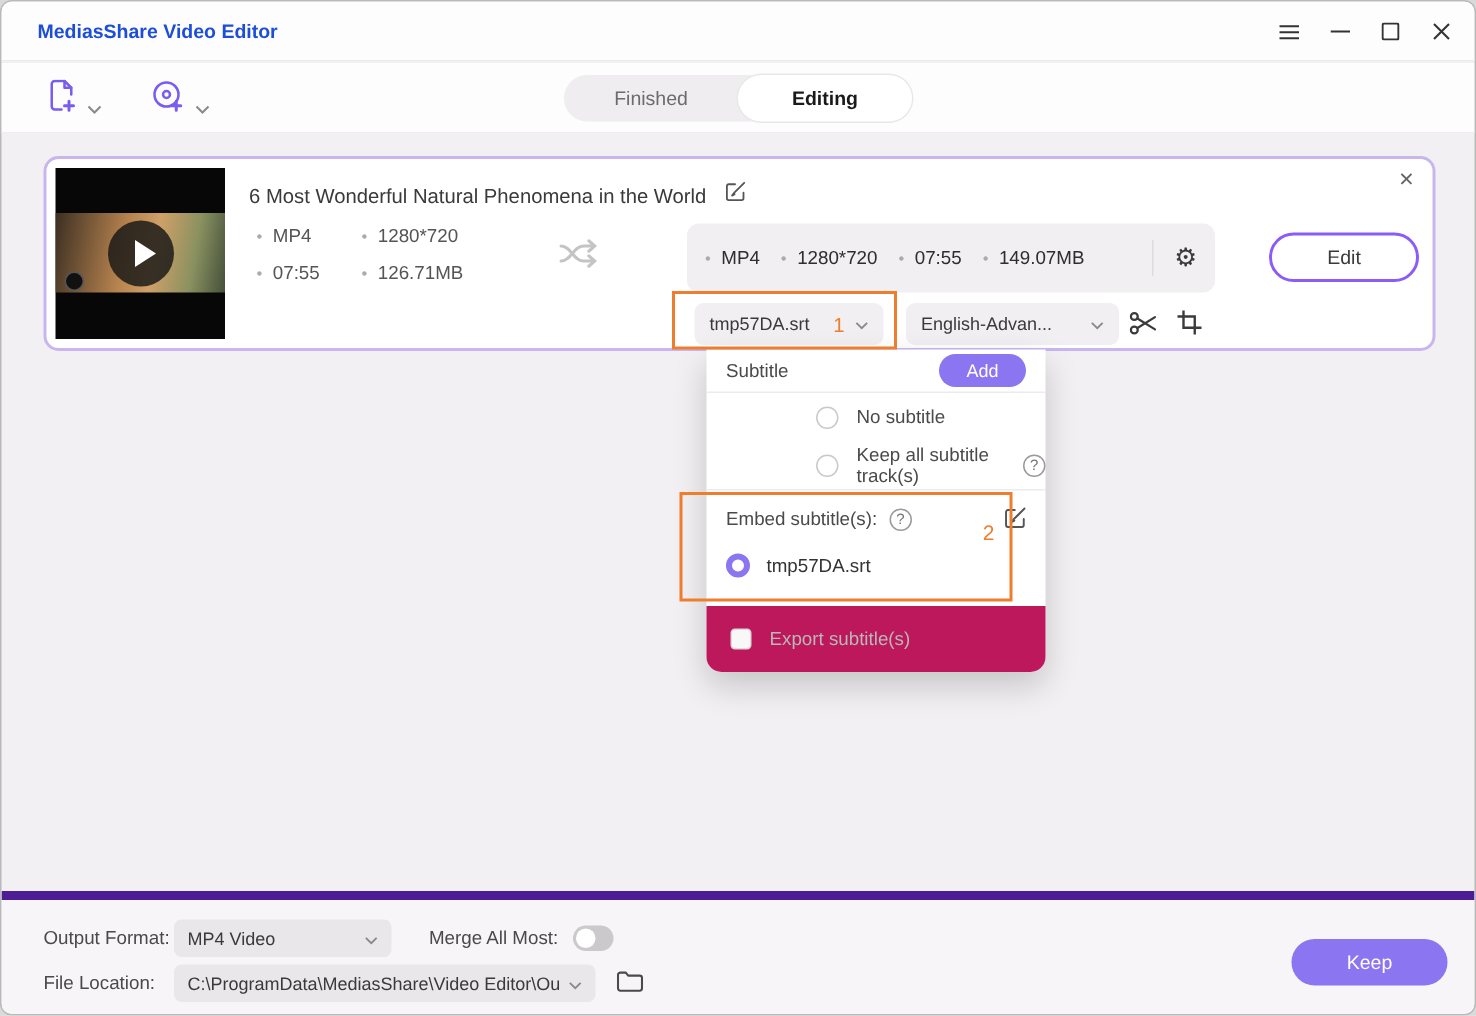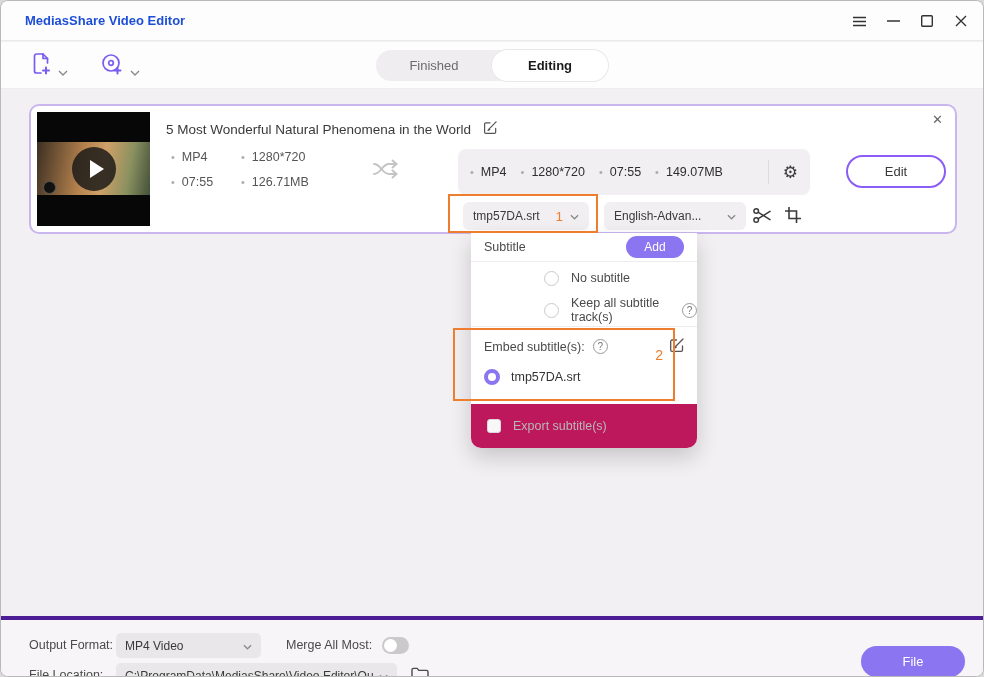--- a/index.html
+++ b/index.html
@@ -80,33 +80,33 @@
              color:#fff; font-size:12px; display:flex; align-items:center; justify-content:center; cursor:pointer; }
   .opt-row { height:32px; display:flex; align-items:center; padding-left:30px; font-size:12.5px; color:#4a4a4a; cursor:pointer;margin-left:43px; }
   .radio { width:15px; height:15px; border-radius:50%; border:1.5px solid #c9c9c9; background:#fff; flex:none; }
   .radio.sel { width:16px; height:16px; border:4.5px solid #8b75f0; }
   .opt-row .txt { margin-left:12px; }
   .help { width:15px; height:15px; border-radius:50%; border:1.2px solid #9a9a9a; color:#777;
           font-size:10px; display:inline-flex; align-items:center; justify-content:center;
           margin-left:8px; flex:none; cursor:pointer; }
   .panel-div { border-top:1px solid #ececec; }
   .embed-sec { position:relative; padding:12px 13px 0 13px; }
-  .embed-lblrow { display:flex; align-items:center; font-size:12.5px; color:#4a4a4a; }
+  .embed-lblrow { display:flex; font-size:12.5px; color:#4a4a4a; }
   .embed-edit { position:absolute; right:12px; top:10px; cursor:pointer; }
   .embed-step { position:absolute; right:34px; top:20px; color:#ee7d2e; font-size:14px; }
   .embed-track { display:flex; align-items:center; margin:15px 0 14px 0; font-size:12.5px; color:#333; cursor:pointer; }
   .embed-track .txt { margin-left:11px; }
   .panel-foot { position:absolute; left:0; right:0; bottom:0; height:44px; background:#be185d;
                 border-radius:0 0 10px 10px; display:flex; align-items:center; padding-left:16px; }
   .checkbox { width:14px; height:14px; border:1.5px solid #dcdada; border-radius:3px; background:#f9f8f9; flex:none; }
   .panel-foot .txt { margin-left:12px; font-size:12.5px; color:#b8b8b8; }
 
   
-  .footer { position:absolute; left:0; right:0; bottom:0; height:60px; background:#f7f5f7;
-            border-top:4px solid #4c1d95; }
+  .footer { position:absolute; left:0; right:0; bottom:0; height:82px; background:#f7f5f7;
+            border-top:6px solid #4c1d95; }
   .f-label { position:absolute; font-size:12.5px; color:#4a4a4a; line-height:25px; }
   .lab-format { left:28px; top:13px; }
   .lab-merge  { left:285px; top:13px; }
   .lab-loc    { left:28px; top:43px; }
   .f-select { position:absolute; background:#e9e7e9; border-radius:5px; height:25px; display:flex;
               align-items:center; padding:0 9px; font-size:12px; color:#3a3a3a; cursor:pointer; }
   .sel-format { left:115px; top:13px; width:145px; }
   .sel-loc { left:115px; top:43px; width:281px; }
   .sel-path { white-space:nowrap; overflow:hidden; flex:1; }
   .f-select .chev { margin-left:auto; padding-left:6px; }
@@ -185,21 +185,21 @@
   </div>
 
   <div class="card">
     <div class="thumb">
       <div class="thumb-band"></div>
       <div class="thumb-dot"></div>
       <div class="play"></div>
     </div>
 
     <div class="clip-title-row">
-      <span class="clip-title">5 Most Wonderful Natural Phenomena in the World</span>
+      <span class="clip-title">6 Most Wonderful Natural Phenomena in the World</span>
       <span>
         <svg width="15" height="15" viewBox="0 0 16 16" fill="none" stroke="#555" stroke-width="1.3" stroke-linecap="round" stroke-linejoin="round">
           <path d="M13.5 9V13a1.3 1.3 0 0 1-1.3 1.3H3a1.3 1.3 0 0 1-1.3-1.3V4.3A1.3 1.3 0 0 1 3 3h4.5"></path>
           <path d="M6.8 9.2L14 2M6.6 9.4l-1.2 1.7 1.8-1"></path>
         </svg>
       </span>
     </div>
 
     <div class="meta">
       <span class="bullet">MP4</span>
@@ -326,16 +326,16 @@
             <path d="M1 1l4 4 4-4" fill="none" stroke="#8a8a8a" stroke-width="1.4"></path>
           </svg>
       </span>
     </div>
     <div class="folder-btn">
       <svg width="18" height="15" viewBox="0 0 18 15" fill="none" stroke="#4a4a4a" stroke-width="1.4" stroke-linejoin="round">
         <path d="M1 3a1.6 1.6 0 0 1 1.6-1.6H6.2l1.6 2h7.6A1.6 1.6 0 0 1 17 5v6.9a1.6 1.6 0 0 1-1.6 1.6H2.6A1.6 1.6 0 0 1 1 11.9Z"></path>
       </svg>
     </div>
 
-    <div class="save-btn">File</div>
+    <div class="save-btn">Keep</div>
   </div>
 
 </div>
 
 </body></html>

